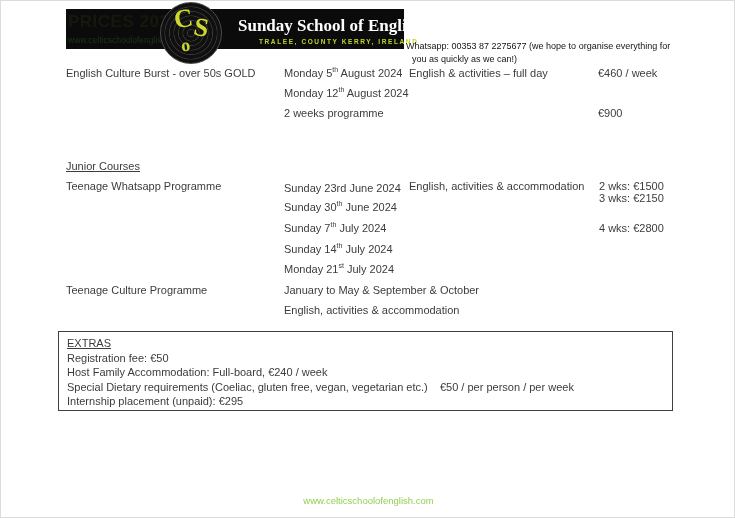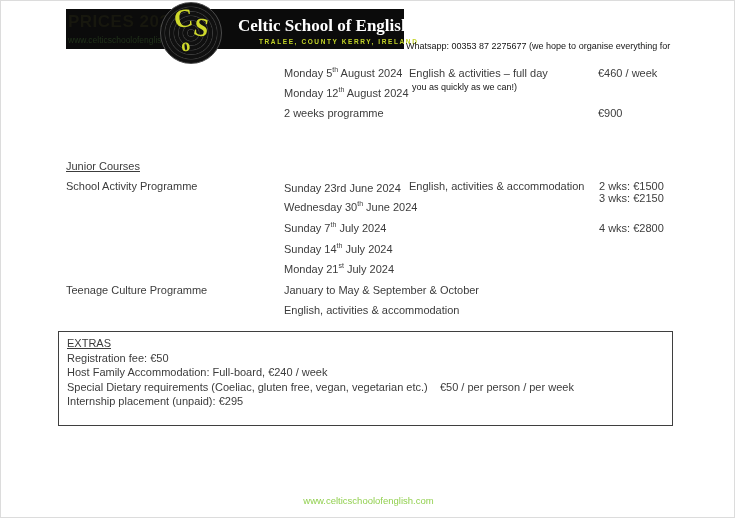--- a/index.html
+++ b/index.html
@@ -55,35 +55,35 @@
   .logo span {
     position: absolute;
     font-family: "Liberation Serif", serif;
     color: #cfd92b; font-weight: bold; line-height: 1;
   }
   .logo .l-c { left: 13px; top: 3px;  font-size: 26px; transform: rotate(-8deg); }
   .logo .l-s { left: 33px; top: 12px; font-size: 26px; transform: rotate(10deg); }
   .logo .l-o { left: 20px; top: 33px; font-size: 18px; transform: rotate(-6deg); }
   
   .wa1 { position: absolute; left: 405px; top: 40px; font-size: 9px; color: #141414; white-space: nowrap; }
-  .wa2 { position: absolute; left: 411px; top: 53px; font-size: 9px; color: #141414; white-space: nowrap; margin-top: 28px; }
+  .wa2 { position: absolute; left: 411px; top: 53px; font-size: 9px; color: #141414; white-space: nowrap; }
   
   .cell {
     position: absolute;
     font-size: 11px;
     color: #3c3c3c;
     white-space: nowrap;
   }
   .cell sup { font-size: 7px; line-height: 0; }
   .uline { text-decoration: underline; }
   
   .extras-box {
     position: absolute;
     left: 57px; top: 330px;
-    width: 615px; height: 95px;
+    width: 615px; height: 80px;
     border: 1.5px solid #3f3f3f;
     padding: 4px 8px;
   }
   .extras-box .x-line {
     font-size: 11px; line-height: 14.6px;
     color: #3c3c3c; white-space: pre-wrap;
   }
   
   .footer-url {
     position: absolute;
@@ -94,49 +94,50 @@
   }
 </style>
 </head>
 <body>
 
 <div class="page">
 
   <div class="banner">
     <div class="prices-title">PRICES 2024</div>
     <div class="prices-url">www.celticschoolofenglish.com</div>
-    <div class="school-name">Celtic School of English</div>
+    <div class="school-name">Sunday School of English</div>
     <div class="tagline">TRALEE, COUNTY KERRY, IRELAND</div>
   </div>
   <div class="logo">
     <span class="l-c">C</span>
     <span class="l-s">S</span>
     <span class="l-o">o</span>
   </div>
 
   <div class="wa1">Whatsapp: 00353 87 2275677 (we hope to organise everything for</div>
   <div class="wa2">you as quickly as we can!)</div>
 
+  <div class="cell" style="left:65px;top:66px">English Culture Burst - over 50s GOLD</div>
   <div class="cell" style="left:283px;top:66px"><span>Monday 5</span><sup>th</sup><span> August 2024</span></div>
   <div class="cell" style="left:408px;top:66px">English &amp; activities – full day</div>
   <div class="cell" style="left:597px;top:66px">€460 / week</div>
 
   <div class="cell" style="left:283px;top:86px"><span>Monday 12</span><sup>th</sup><span> August 2024</span></div>
 
   <div class="cell" style="left:283px;top:106px"><span>2 weeks programme</span><sup></sup><span></span></div>
   <div class="cell" style="left:597px;top:106px">€900</div>
 
   <div class="cell uline" style="left:65px;top:159px">Junior Courses</div>
 
-  <div class="cell" style="left:65px;top:179px">School Activity Programme</div>
+  <div class="cell" style="left:65px;top:179px">Teenage Whatsapp Programme</div>
   <div class="cell" style="left:283px;top:181px"><span>Sunday 23rd June 2024</span><sup></sup><span></span></div>
   <div class="cell" style="left:408px;top:179px">English, activities &amp; accommodation</div>
   <div class="cell" style="left:598px;top:179px">2 wks: €1500</div>
 
-  <div class="cell" style="left:283px;top:200px"><span>Wednesday 30</span><sup>th</sup><span> June 2024</span></div>
+  <div class="cell" style="left:283px;top:200px"><span>Sunday 30</span><sup>th</sup><span> June 2024</span></div>
   <div class="cell" style="left:598px;top:191px">3 wks: €2150</div>
 
   <div class="cell" style="left:283px;top:221px"><span>Sunday 7</span><sup>th</sup><span> July 2024</span></div>
   <div class="cell" style="left:598px;top:221px">4 wks: €2800</div>
 
   <div class="cell" style="left:283px;top:242px"><span>Sunday 14</span><sup>th</sup><span> July 2024</span></div>
 
   <div class="cell" style="left:283px;top:262px"><span>Monday 21</span><sup>st</sup><span> July 2024</span></div>
 
   <div class="cell" style="left:283px;top:283px">January to May &amp; September &amp; October</div>

